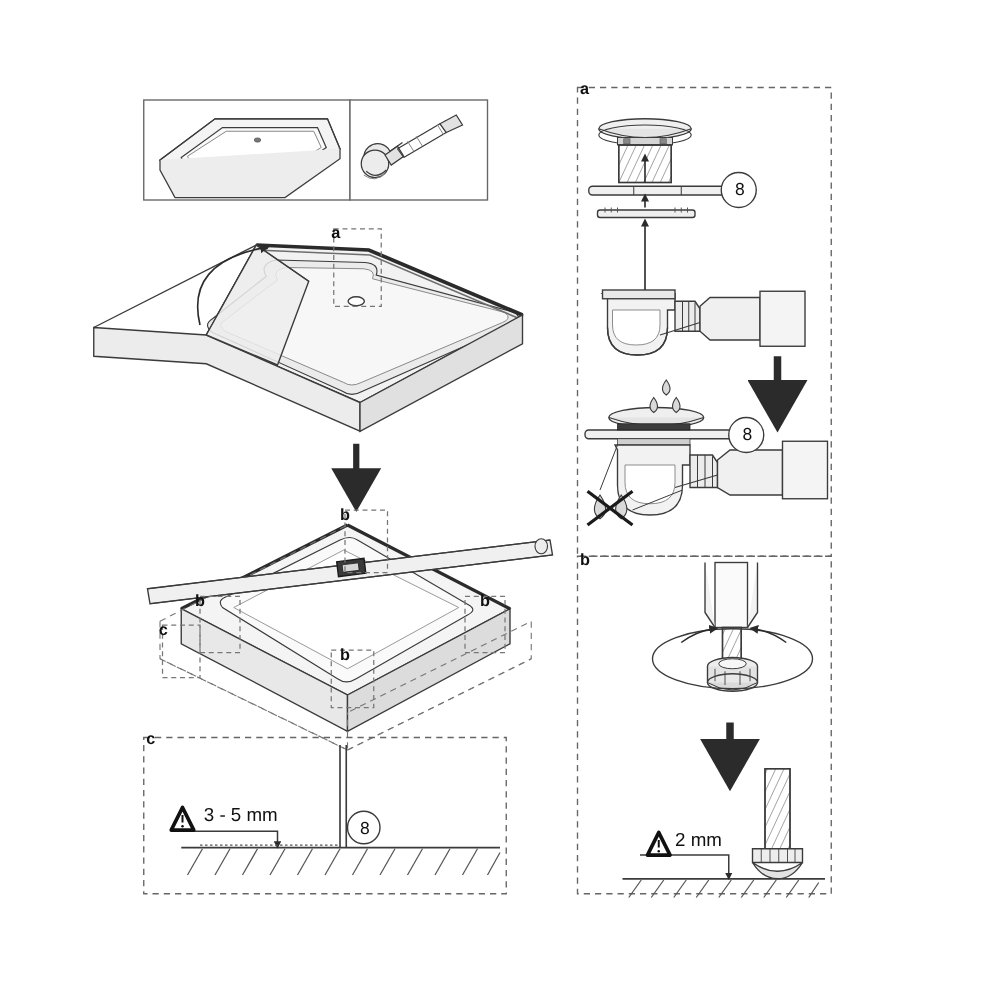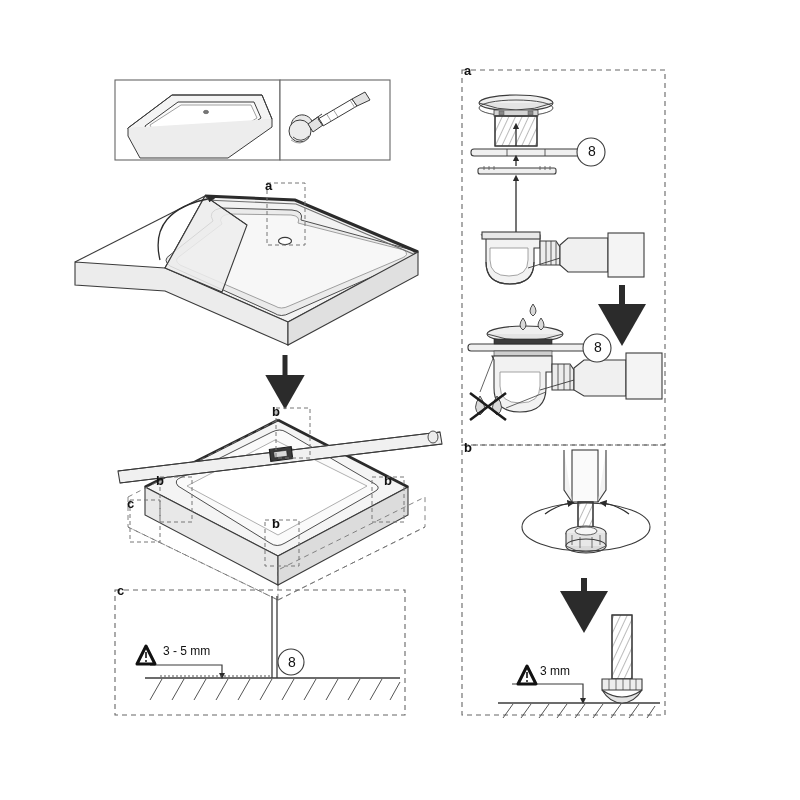--- a/index.html
+++ b/index.html
@@ -3,21 +3,21 @@
 <meta charset="utf-8">
 <style>
   html,body{margin:0;padding:0;background:#fff;}
   body{width:800px;height:800px;position:relative;overflow:hidden;
        font-family:"Liberation Sans",sans-serif;color:#1a1a1a;}
   .page{position:absolute;inset:0;}
   svg{position:absolute;top:0;left:0;width:800px;height:800px;}
   .lbl{position:absolute;font-family:"Liberation Sans",sans-serif;
        font-weight:700;font-size:13px;color:#111;letter-spacing:0;}
   .dim{position:absolute;font-family:"Liberation Sans",sans-serif;
-       font-size:12px;color:#111;white-space:nowrap;}
+       font-size:15px;color:#111;white-space:nowrap;}
   .callout-num{position:absolute;font-family:"Liberation Sans",sans-serif;
        font-size:14px;color:#111;text-align:center;}
 </style>
 </head>
 <body>
 
 <div class="page">
 
 <svg viewBox="0 0 800 800" xmlns="http://www.w3.org/2000/svg">
   <defs>
@@ -357,19 +357,19 @@
 <div class="lbl" style="left:156px;top:473px;">b</div>
 <div class="lbl" style="left:384px;top:473px;">b</div>
 <div class="lbl" style="left:272px;top:516px;">b</div>
 <div class="lbl" style="left:127px;top:496px;">c</div>
 
 <div class="lbl" style="left:117px;top:583px;">c</div>
 <div class="lbl" style="left:464px;top:63px;">a</div>
 <div class="lbl" style="left:464px;top:440px;">b</div>
 
 <div class="dim" style="left:163px;top:644px;">3 - 5 mm</div>
-<div class="dim" style="left:540px;top:664px;">3 mm</div>
+<div class="dim" style="left:540px;top:664px;">2 mm</div>
 
 <div class="callout-num" style="left:284px;top:654px;width:16px;">8</div>
 <div class="callout-num" style="left:584px;top:143px;width:16px;">8</div>
 <div class="callout-num" style="left:590px;top:339px;width:16px;">8</div>
 
 </div>
 
 </body></html>

